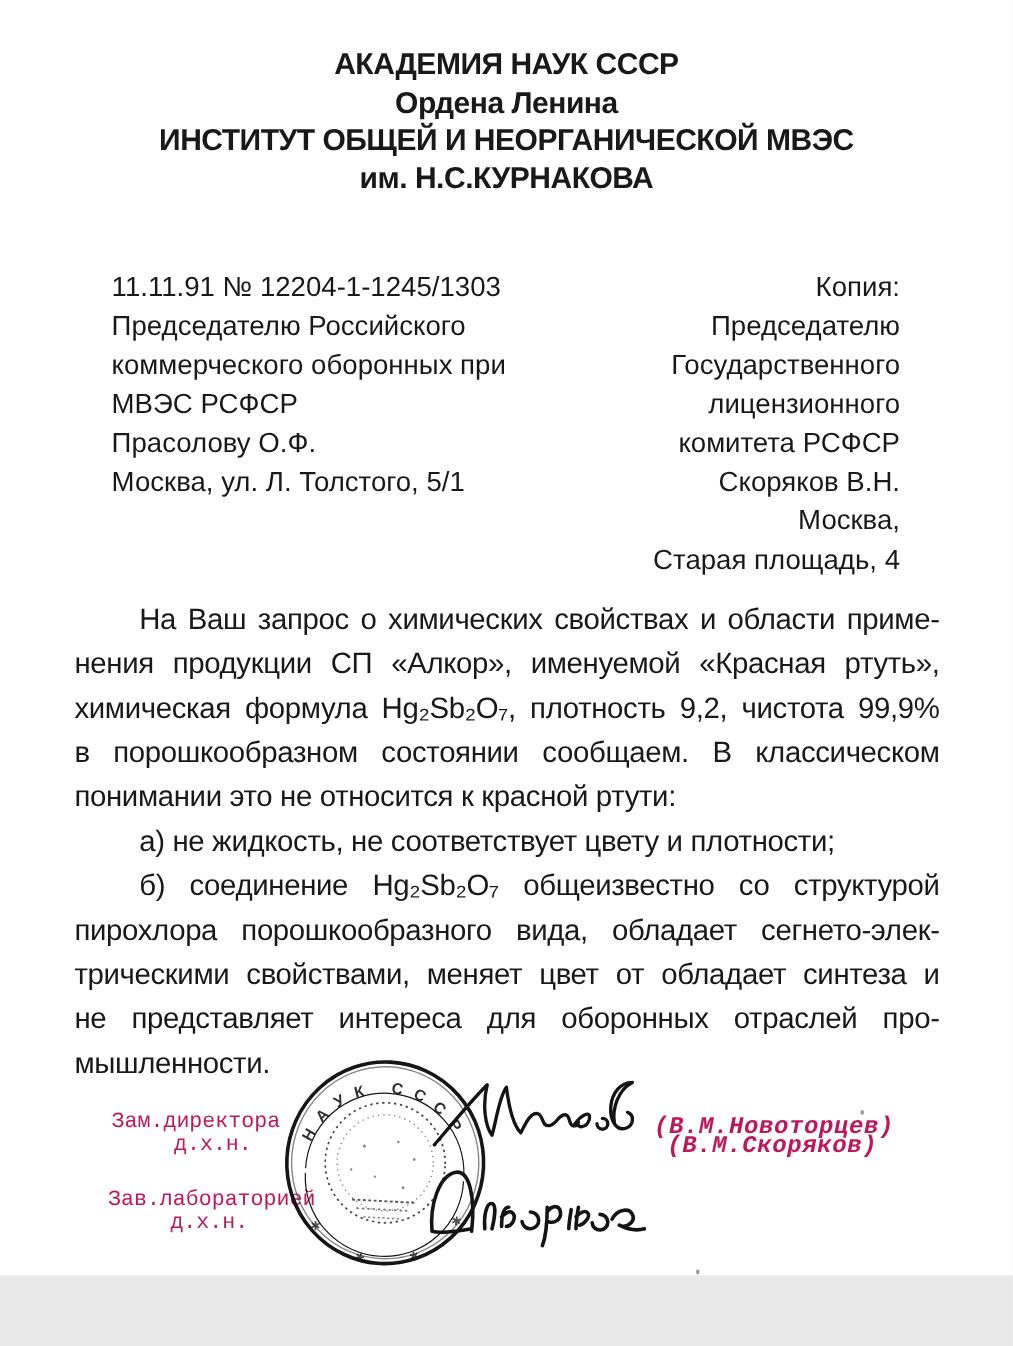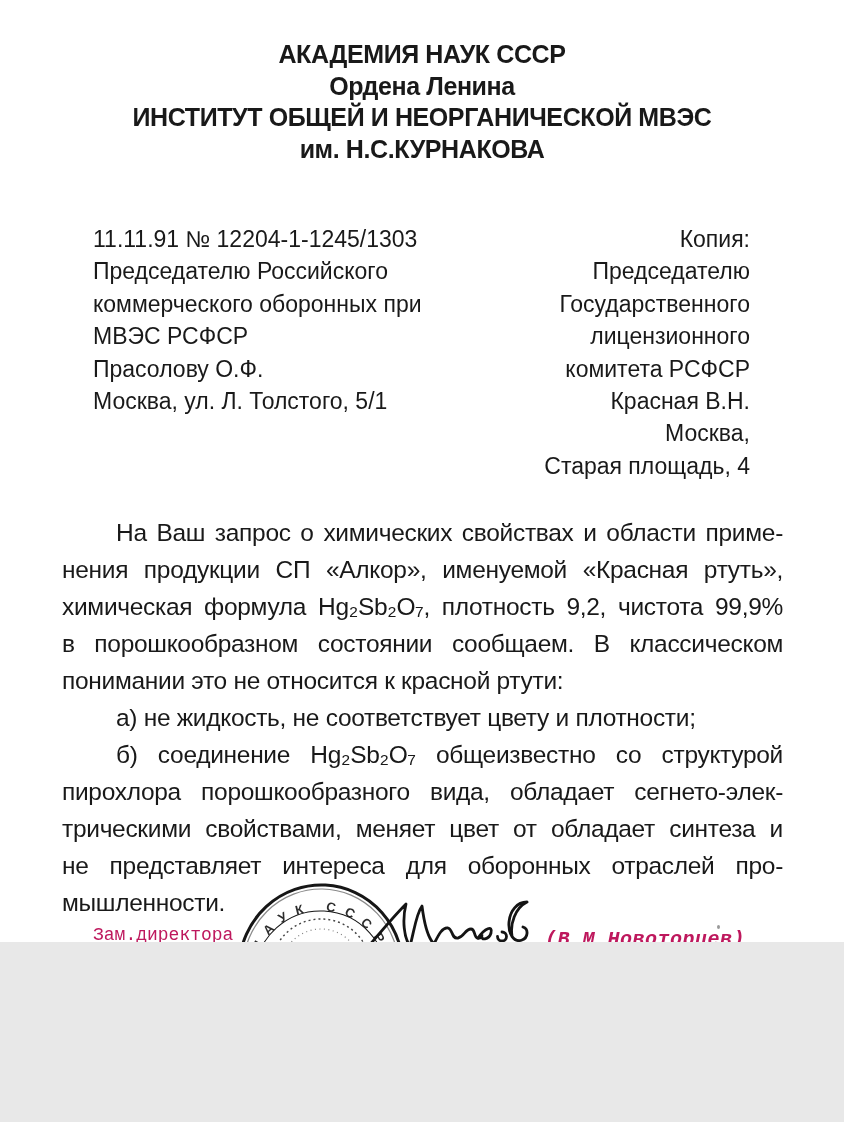--- a/index.html
+++ b/index.html
@@ -1,32 +1,32 @@
 <!DOCTYPE html>
 <html><head>
 <meta charset="utf-8">
 <style>
   html,body{margin:0;padding:0;background:#e8e8e8;}
   .page{
     position:relative;
-    width:844px;height:942px;
+    width:844px;height:1063px;
     background:#ffffff;
     font-family:"Liberation Sans","DejaVu Sans",sans-serif;
     color:#191919;
     overflow:hidden;
     margin:0 auto;
   }
   
   .letterhead{padding-top:39px;text-align:center;font-weight:700;font-size:25px;line-height:31.5px;letter-spacing:-0.4px;}
   
   .address-row{margin-top:58px;display:flex;justify-content:space-between;padding:0 94px 0 93px;}
   .ref-block{font-size:23px;line-height:32.4px;max-width:420px;}
   .copy-block{font-size:23px;line-height:32.4px;text-align:right;max-width:300px;}
   
-  .body-text{margin-top:32px;padding:0 61px 0 62px;font-size:24.5px;line-height:37px;letter-spacing:-0.3px;}
+  .body-text{margin-top:16px;padding:0 61px 0 62px;font-size:24.5px;line-height:37px;letter-spacing:-0.3px;}
   .body-line{height:37px;overflow:hidden;}
   .bl{text-align:justify;text-align-last:justify;}
   .pl{text-align:left;}
   .ind{text-indent:54px;}
   
   .tw{font-family:"Liberation Mono","DejaVu Sans Mono",monospace;color:#be185d;}
   .sig-title{position:absolute;font-size:18px;line-height:19px;}
   .sig-title .degree{padding-left:52px;}
   .sig-title-1{left:93px;top:926px;}
   .sig-title-2{left:90px;top:991px;}
@@ -58,21 +58,21 @@
       <div>МВЭС РСФСР</div>
       <div>Прасолову О.Ф.</div>
       <div>Москва, ул. Л. Толстого, 5/1</div>
     </div>
     <div class="copy-block">
       <div>Копия:</div>
       <div>Председателю</div>
       <div>Государственного</div>
       <div>лицензионного</div>
       <div>комитета РСФСР</div>
-      <div>Красная В.Н.</div>
+      <div>Скоряков В.Н.</div>
       <div>Москва,</div>
       <div>Старая площадь, 4</div>
     </div>
   </div>
 
   <div class="body-text">
     <div class="body-line bl ind">На Ваш запрос о химических свойствах и области приме-</div>
     <div class="body-line bl">нения продукции СП «Алкор», именуемой «Красная ртуть»,</div>
     <div class="body-line bl">химическая формула Hg₂Sb₂O₇, плотность 9,2, чистота 99,9%</div>
     <div class="body-line bl">в порошкообразном состоянии сообщаем. В классическом</div>

